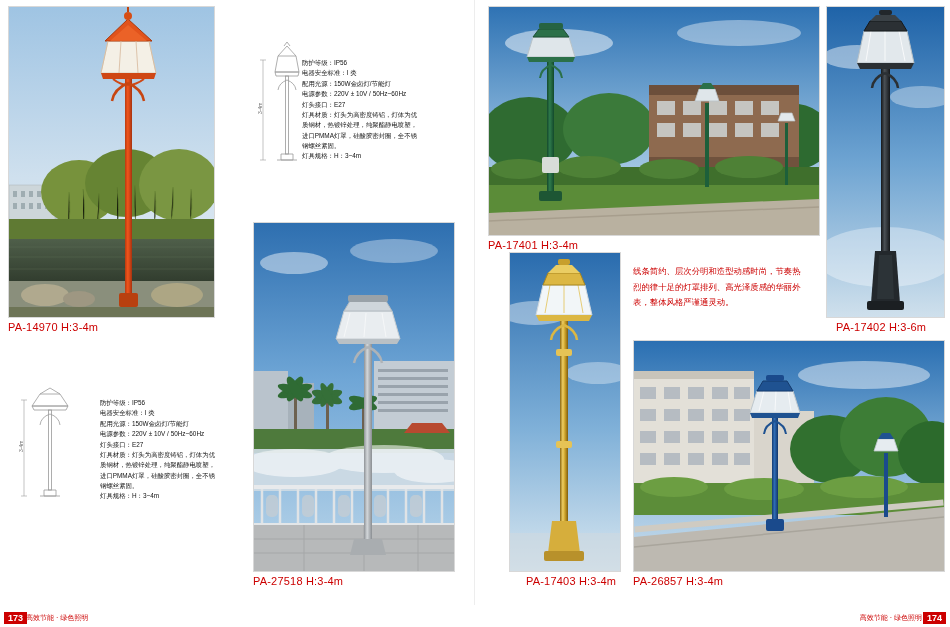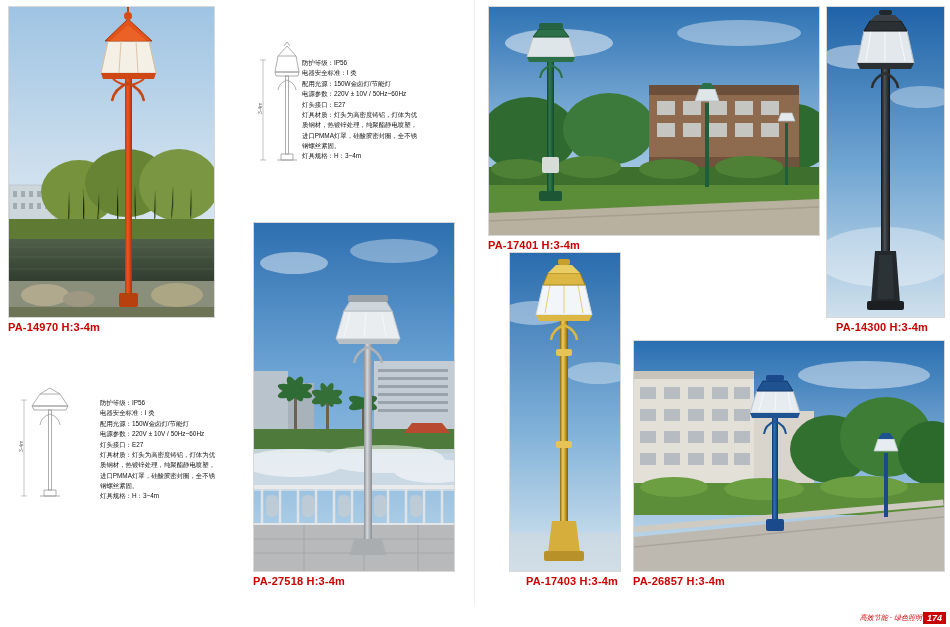--- a/index.html
+++ b/index.html
@@ -7,36 +7,36 @@
     width:950px;height:627px;
     background:#ffffff;
     font-family:"Liberation Sans", sans-serif;
     position:relative;
     overflow:hidden;
   }
   .page{position:absolute;left:0;top:0;width:950px;height:627px;}
 
   
   .photo{position:absolute;overflow:hidden;border:1px solid #d8d8d8;}
-  .caption{position:absolute;color:#cc0000;font-weight:bold;font-size:11px;letter-spacing:.2px;white-space:nowrap;}
+  .caption{position:absolute;color:#cc0000;font-weight:normal;font-size:11px;letter-spacing:.2px;white-space:nowrap;}
 
   
   .spec{position:absolute;font-size:6.4px;line-height:1.62;color:#111;width:118px;}
   .spec div{white-space:normal;}
 
   
   .drawing{position:absolute;}
   .drawing svg{display:block;}
 
   
   .promo{position:absolute;color:#cc0000;font-size:8.4px;line-height:1.85;width:175px;}
 
   
   .footer-left{position:absolute;left:0;bottom:0;width:475px;height:22px;}
-  .footer-right{position:absolute;right:0;bottom:0;width:475px;height:22px;font-style:italic;}
+  .footer-right{position:absolute;right:0;bottom:0;width:475px;height:22px;}
   .folio{position:absolute;bottom:3px;font-size:9px;font-weight:bold;color:#ffffff;background:#cc0000;padding:1px 4px;}
   .foot-txt{position:absolute;bottom:4px;font-size:7px;color:#cc0000;}
 
   .divider{position:absolute;left:474px;top:0;width:1px;height:605px;background:#ededed;}
 </style>
 </head>
 <body>
 
 <div class="page">
 
@@ -416,22 +416,23 @@
         </g>
         <path d="M37 24 L80 24 L74 14 L43 14 Z" fill="#2b3034" stroke="#15181b" stroke-width="1"></path>
         <path d="M43 14 L74 14 L68 8 L49 8 Z" fill="#3a4146"></path>
         <rect x="52" y="3" width="13" height="5" rx="2" fill="#22272b"></rect>
         <path d="M30 56 L87 56 L84 62 L33 62 Z" fill="#2b3034"></path>
       </g>
       <path d="M58 66 q-12 5 -13 15" fill="none" stroke="#2b3034" stroke-width="2.5"></path>
       <path d="M58 66 q12 5 13 15" fill="none" stroke="#2b3034" stroke-width="2.5"></path>
     </svg>
   </div>
-  <div class="caption" style="left:836px;top:321px;">PA-14300 H:3-4m</div>
-
+  <div class="caption" style="left:836px;top:321px;">PA-17402 H:3-6m</div>
+
+  <div class="promo" style="left:633px;top:264px;">线条简约、层次分明和造型动感时尚，节奏热烈的律十足的灯罩排列、高光泽质感的华丽外表，整体风格严谨通灵动。</div>
 
   <div class="photo" style="left:509px;top:252px;width:110px;height:318px;">
     <svg width="110" height="318" viewBox="0 0 110 318">
       <defs>
         <linearGradient id="sky5" x1="0" y1="0" x2="0" y2="1">
           <stop offset="0%" stop-color="#2a6cae"></stop>
           <stop offset="55%" stop-color="#7fb0d8"></stop>
           <stop offset="100%" stop-color="#d7e6f0"></stop>
         </linearGradient>
         <linearGradient id="pole5" x1="0" y1="0" x2="1" y2="0">
@@ -544,18 +545,22 @@
       <path d="M141 80 q-10 4 -11 13" fill="none" stroke="#1f5291" stroke-width="2"></path>
       <path d="M141 80 q10 4 11 13" fill="none" stroke="#1f5291" stroke-width="2"></path>
 
       <rect x="250" y="112" width="4" height="64" fill="#1a4a8c"></rect>
       <path d="M240 110 L264 110 L260 98 L244 98 Z" fill="#e6ecf0" stroke="#bdc6cc" stroke-width="0.8"></path>
       <path d="M244 98 L260 98 L256 92 L248 92 Z" fill="#1f5291"></path>
     </svg>
   </div>
   <div class="caption" style="left:633px;top:575px;">PA-26857 H:3-4m</div>
 
+  <div class="footer-left">
+    <div class="folio" style="left:4px;">173</div>
+    <div class="foot-txt" style="left:26px;">高效节能 · 绿色照明</div>
+  </div>
   <div class="footer-right">
     <div class="folio" style="right:4px;">174</div>
     <div class="foot-txt" style="right:28px;">高效节能 · 绿色照明</div>
   </div>
 
 </div>
 
 </body></html>

